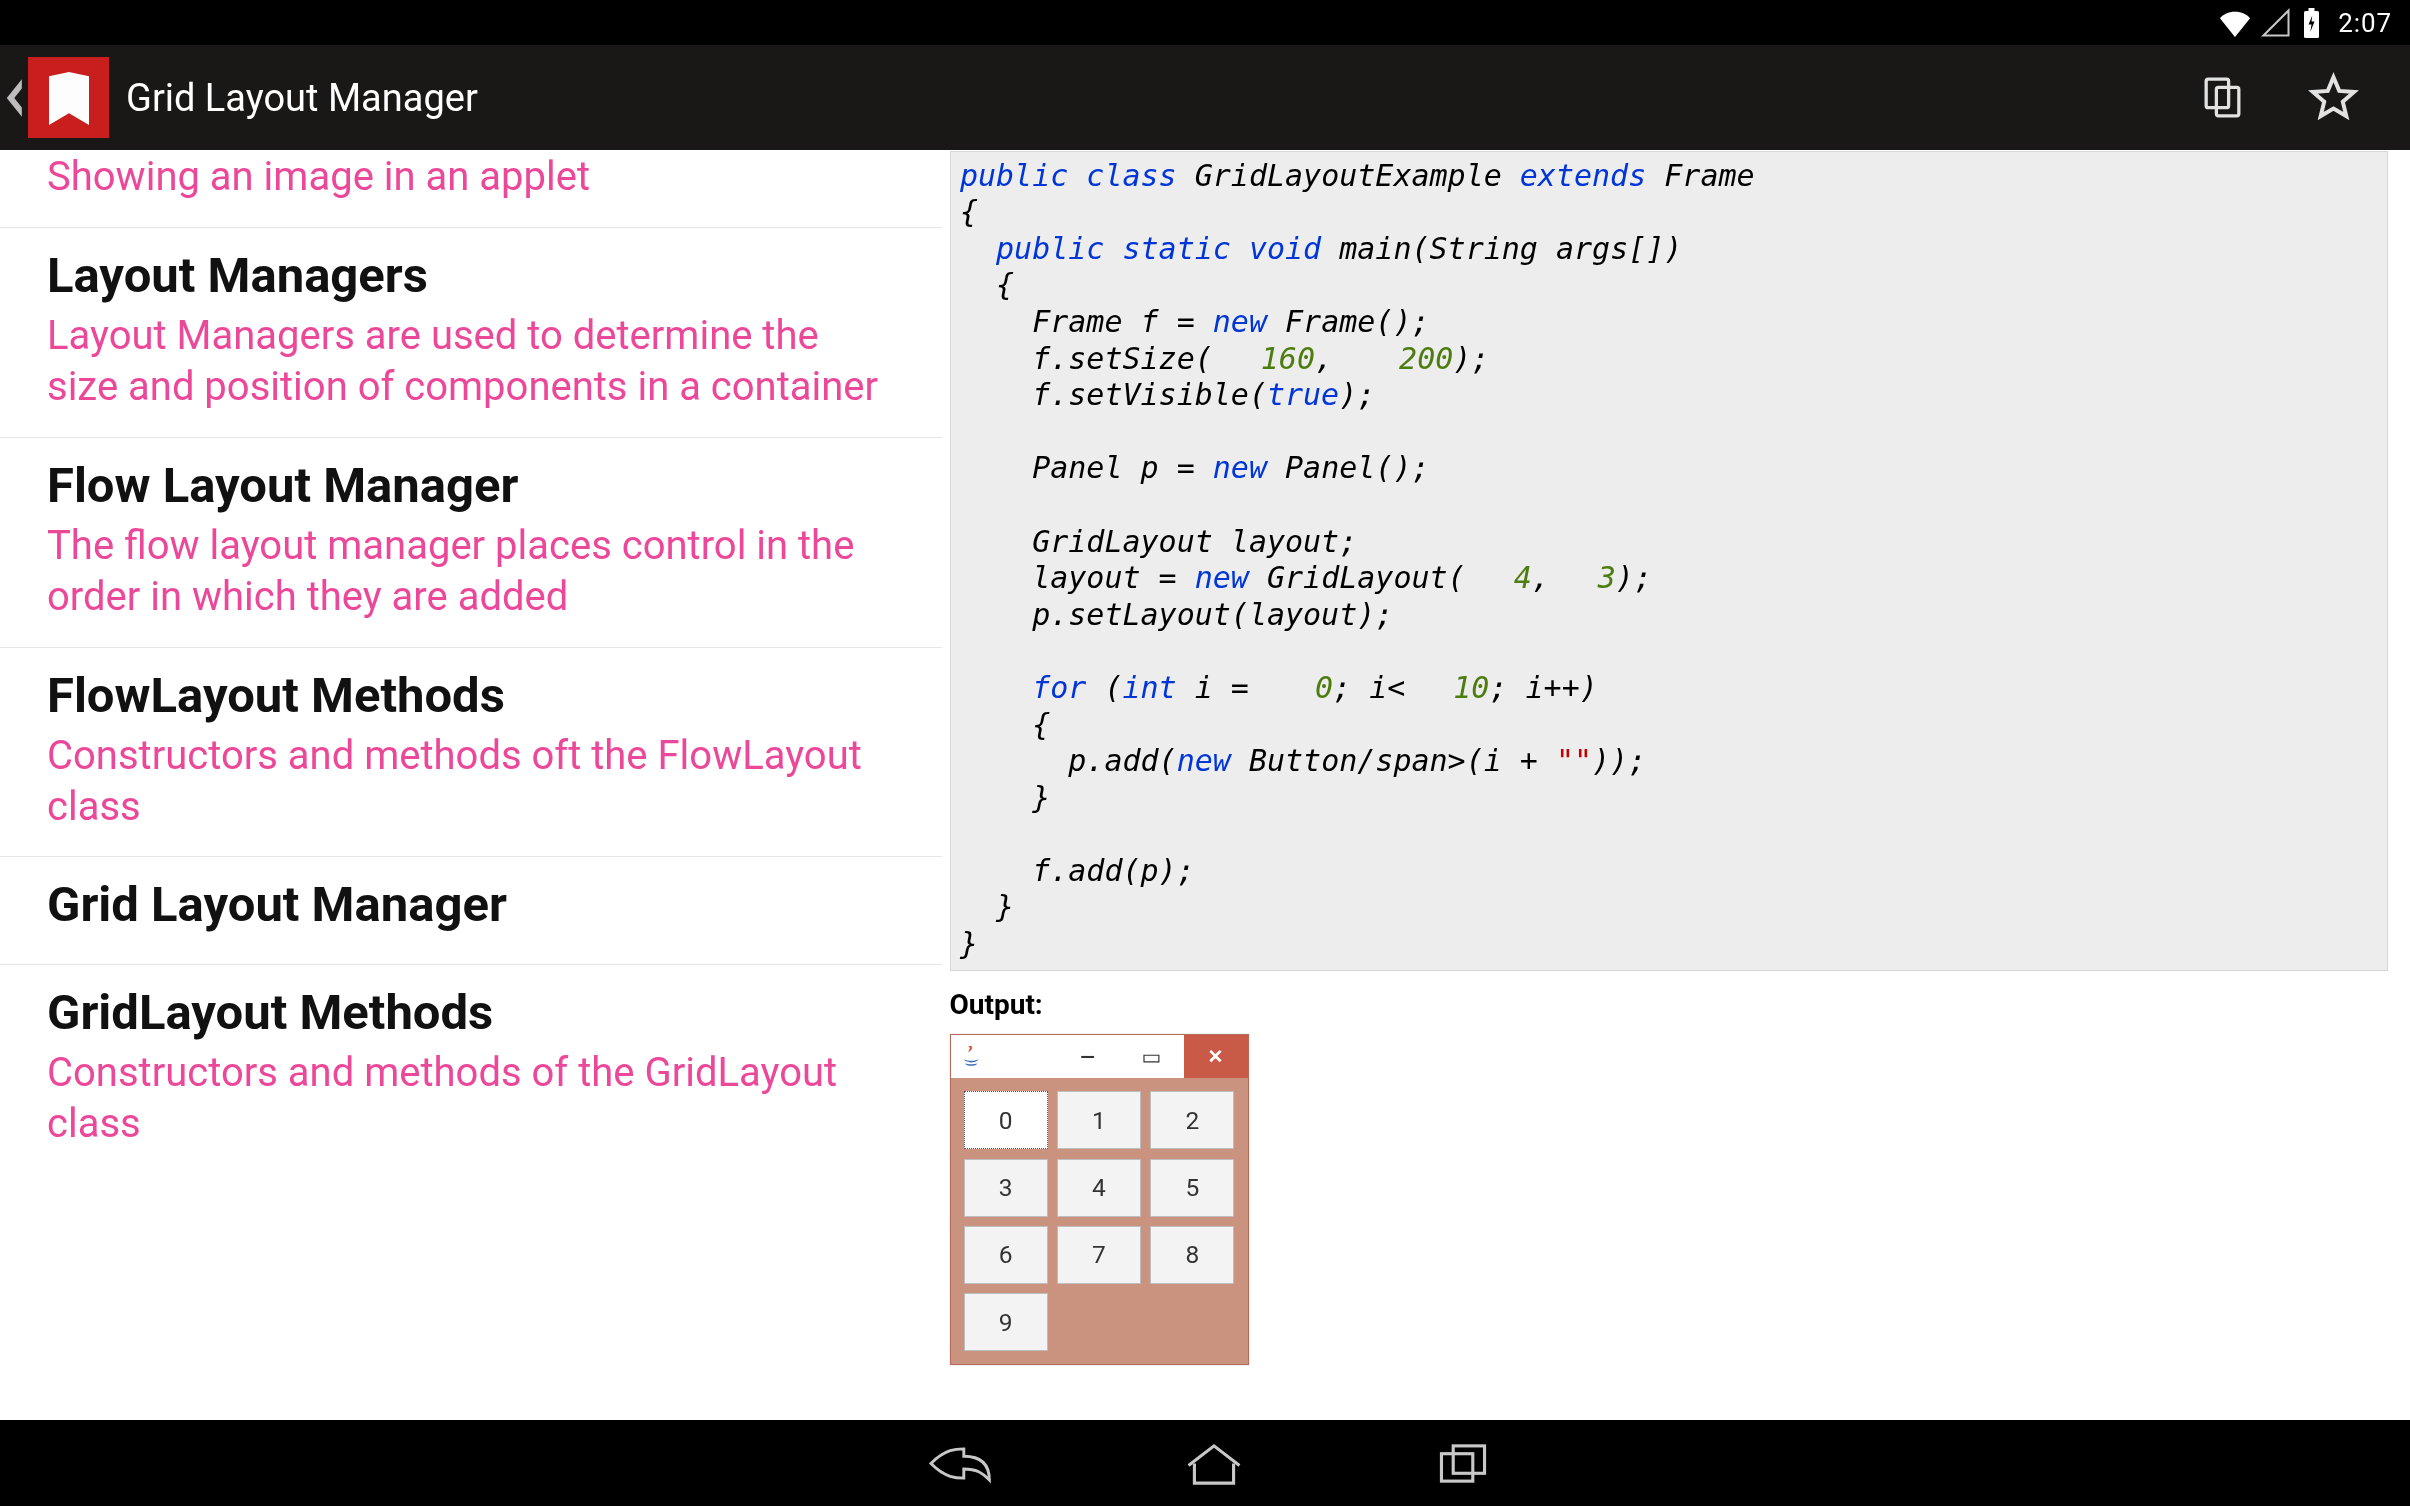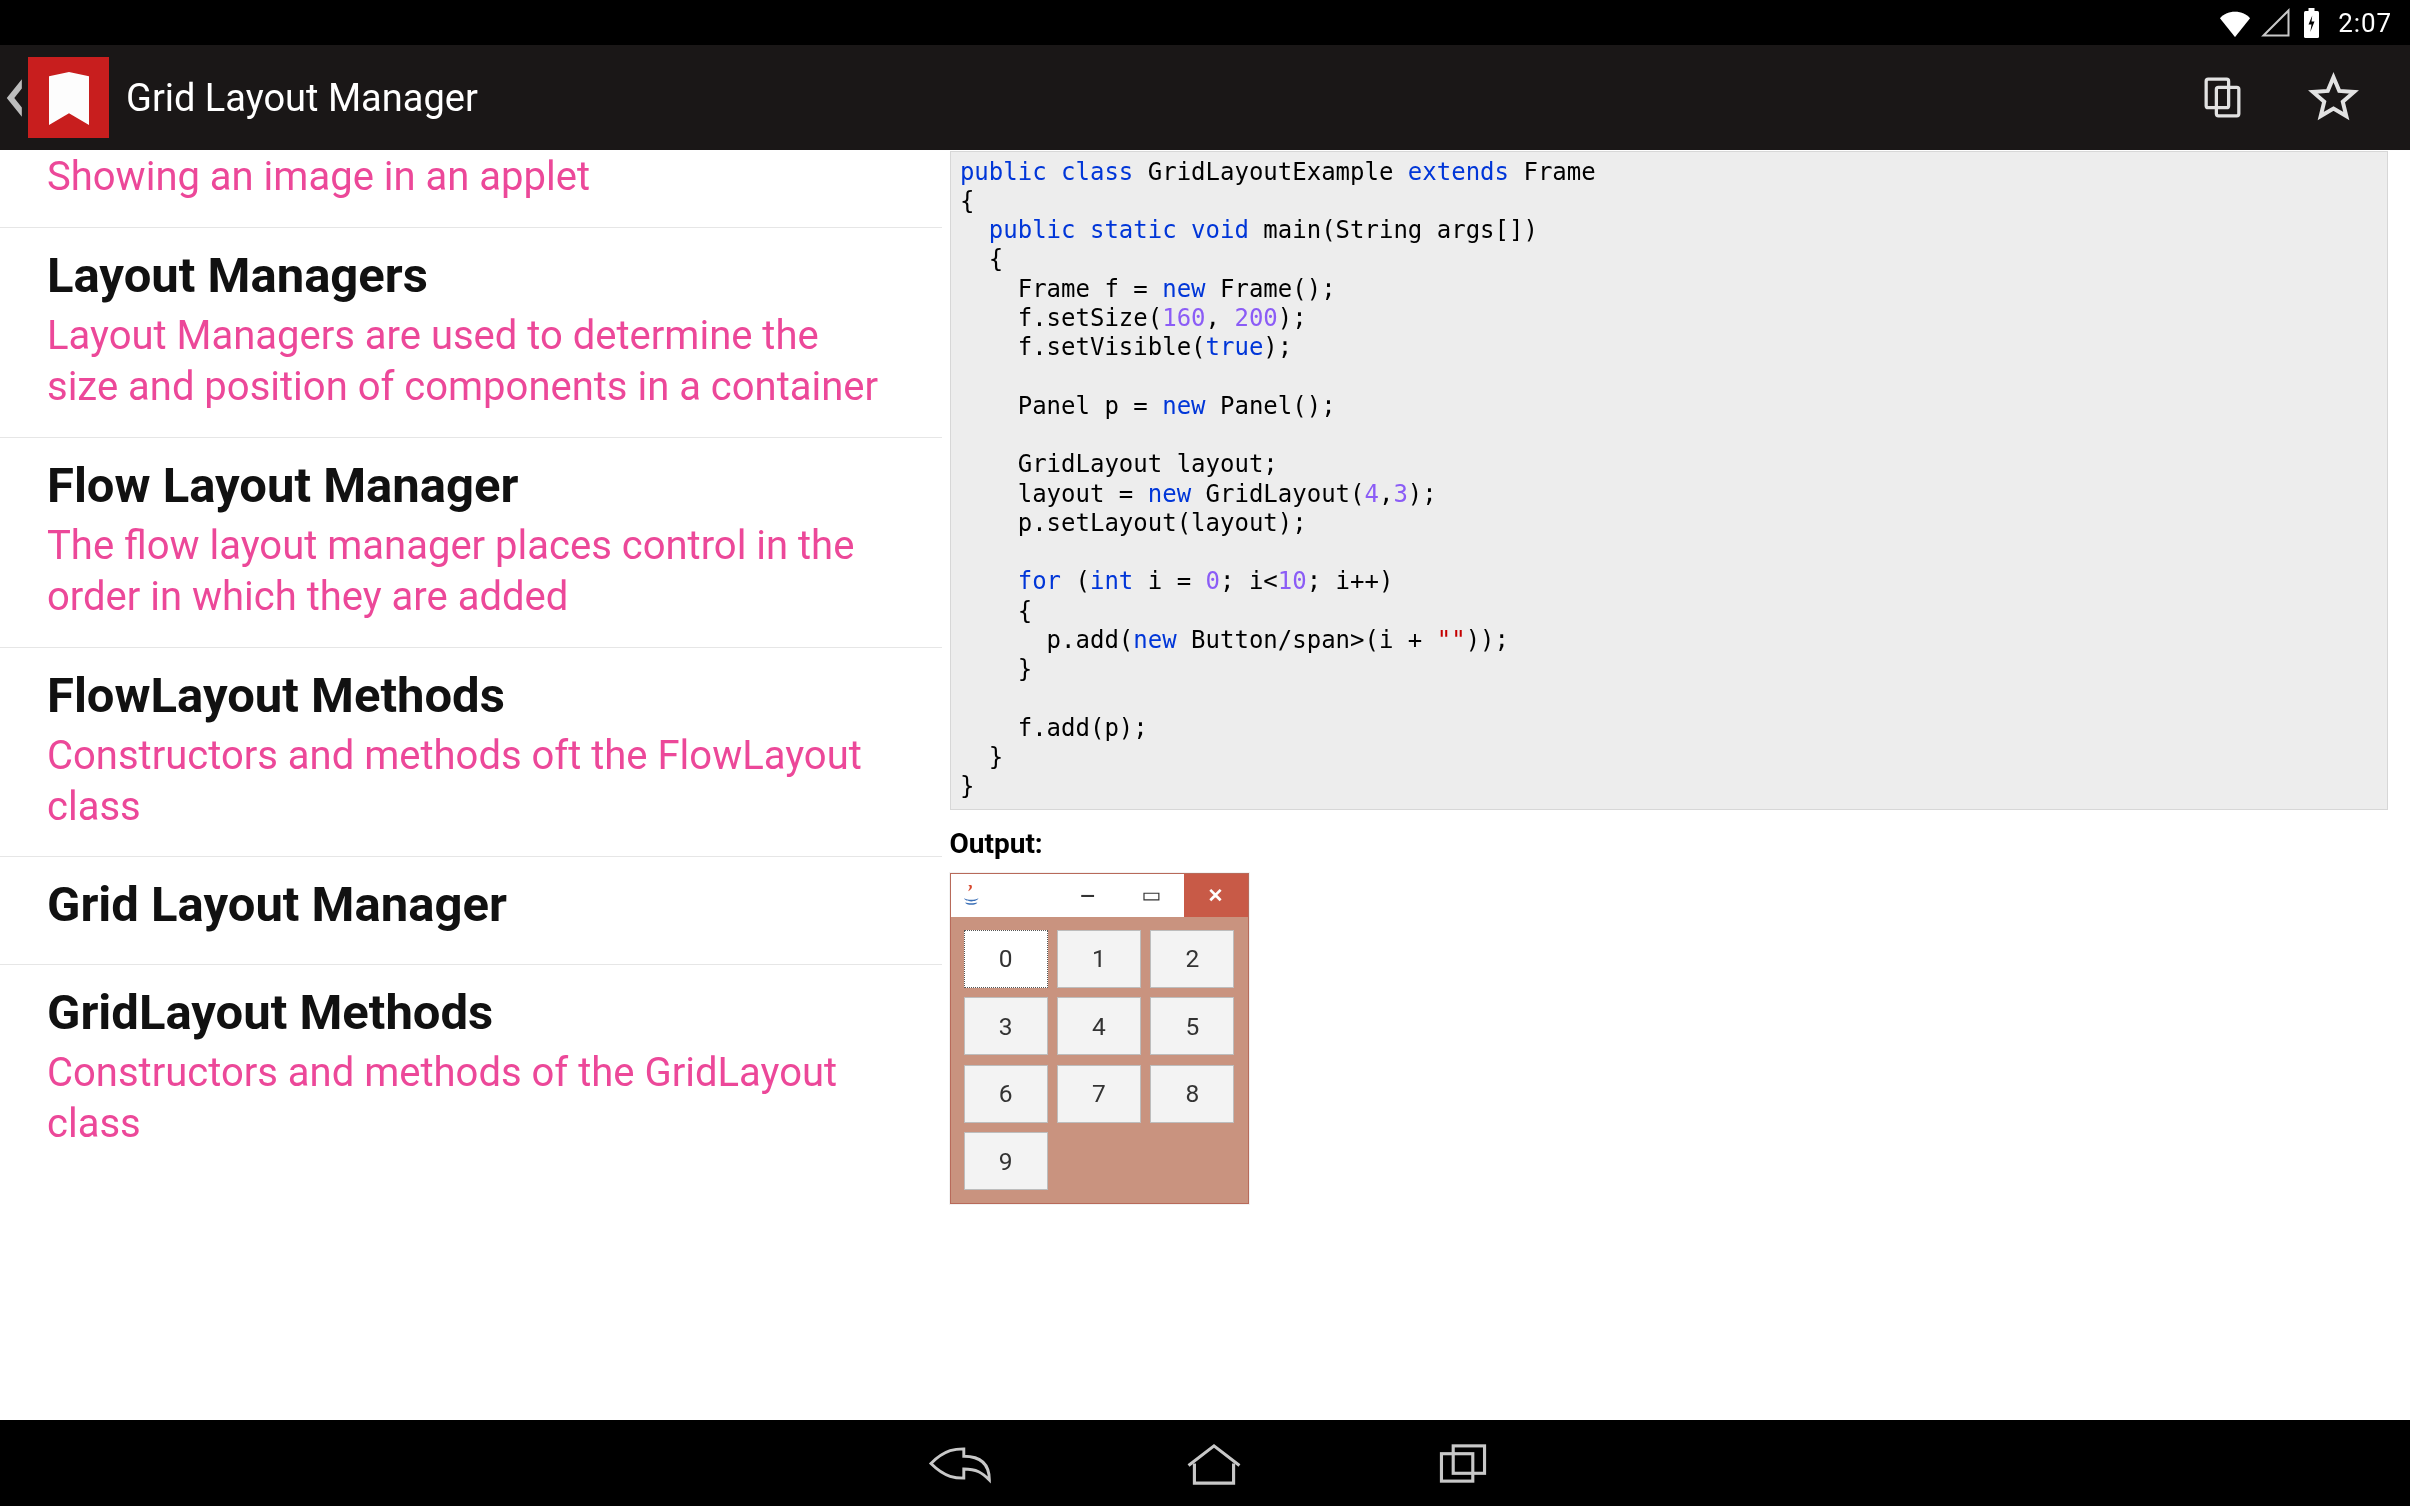--- a/index.html
+++ b/index.html
@@ -124,28 +124,29 @@
   
   .right-col {
     flex: 1;
     padding: 0 22.6px 0 7.5px;
     overflow: hidden;
   }
   .code-block {
     background: #ededed;
     border: 1.9px solid #d7d7d7;
     font-family: "DejaVu Sans Mono", Menlo, Consolas, monospace;
-    font-size: 24px;
+    font-size: 30px;
     line-height: 1.22;
     padding: 5.6px 9.4px 7.5px 9.4px;
     white-space: pre;
     color: #000;
+    font-style: italic;
   }
   .kw { color: #0036d8; }
-  .num, .lit { color: #8b5cf6; }
+  .num, .lit { color: #4d7c0f; margin-left: 48px; }
   .str { color: #c40000; }
 
   .output-label {
     font-size: 28px;
     font-weight: 700;
     margin: 17px 0 13px 0;
   }
 
   
   .mini-win {

